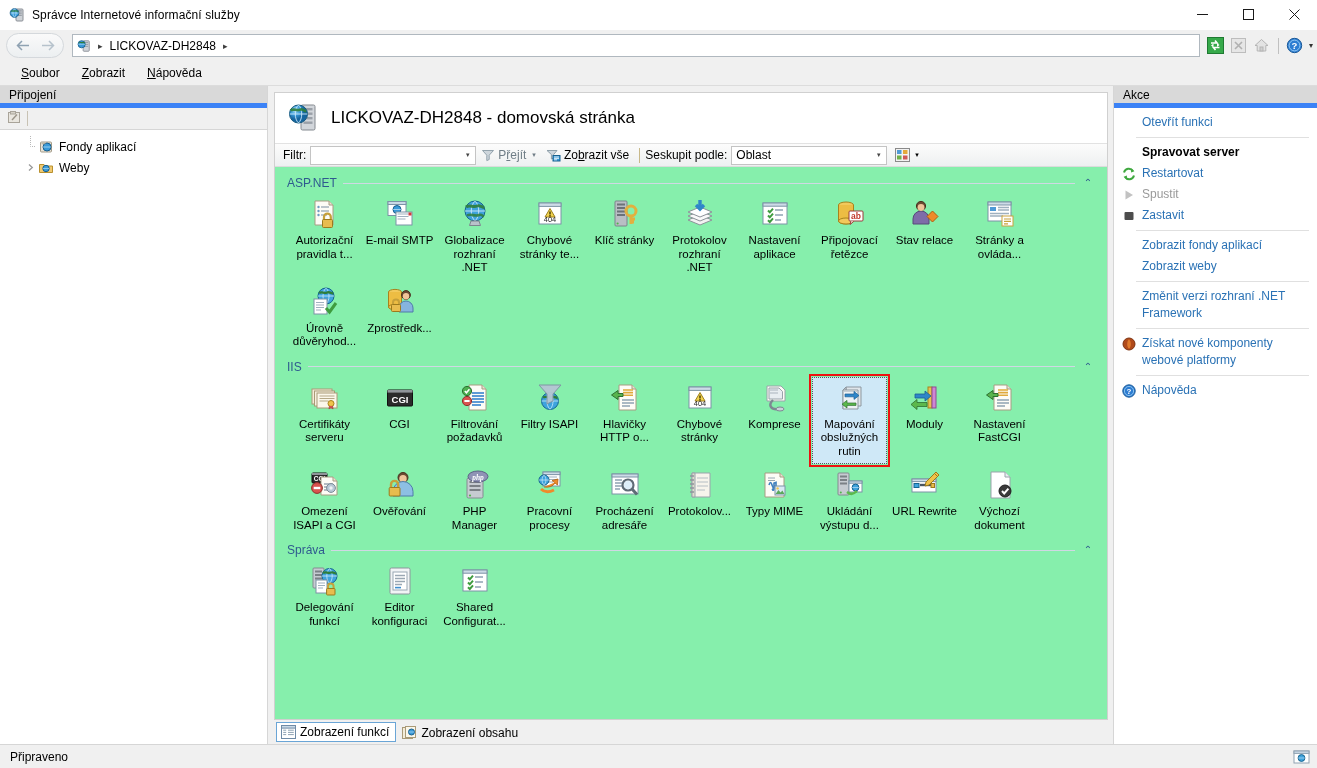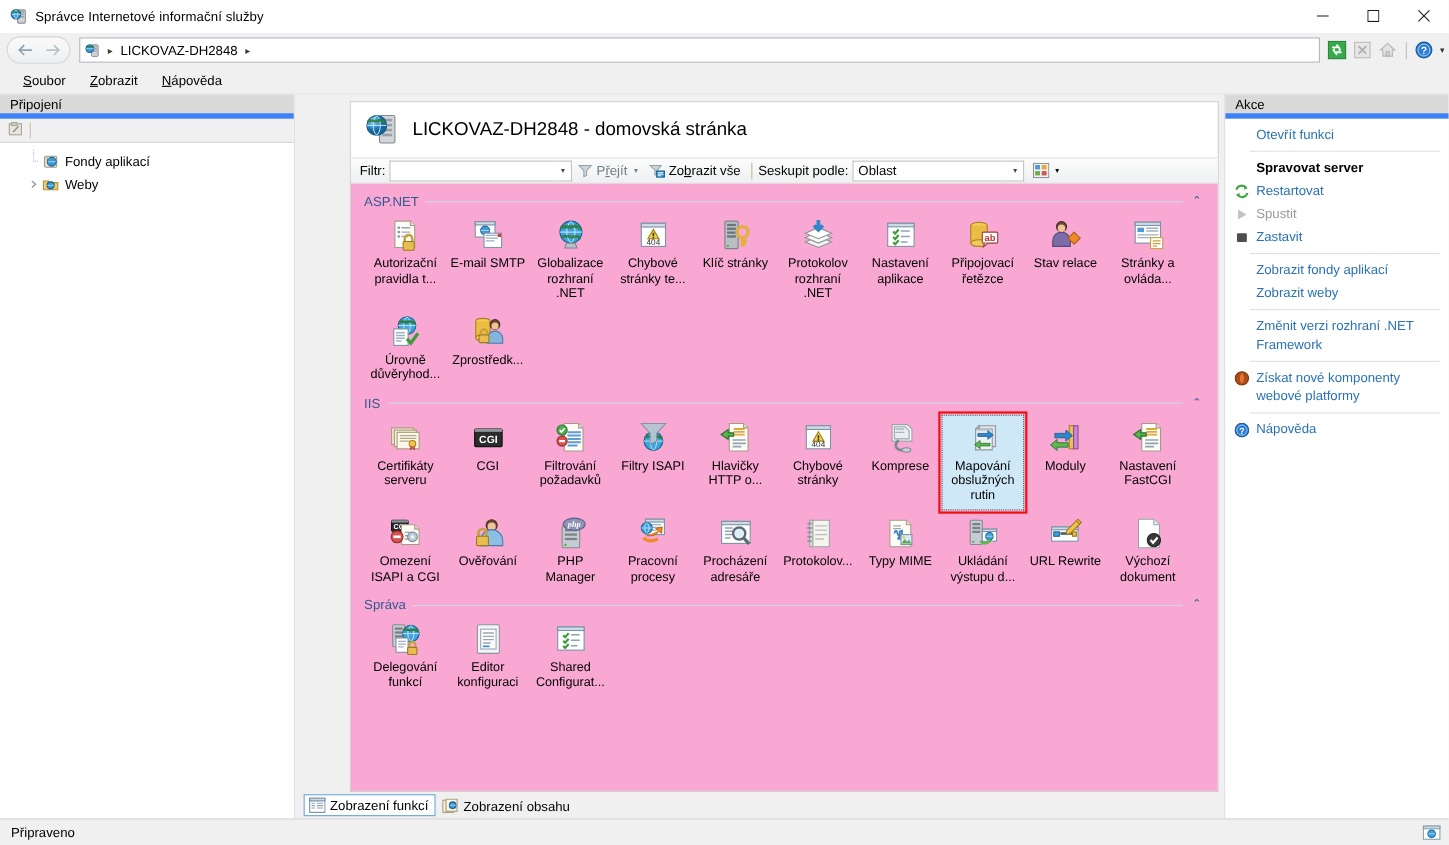--- a/index.html
+++ b/index.html
@@ -155,21 +155,20 @@
     display: flex; flex-direction: column;
     background: #f0f0f0;
     padding: 6px 5px 0 6px;
   }
   .content-card {
     flex: 1;
     background: #ffffff;
     border: 1px solid #d0d0d0;
     display: flex; flex-direction: column;
     min-height: 0;
-    margin-left: 44px;
   }
   .page-title-row {
     height: 50px; min-height: 50px;
     display: flex; align-items: center;
     padding-left: 12px;
     gap: 12px;
   }
   .page-title-ico { width: 32px; height: 32px; position: relative; }
   .page-title-text { font-size: 17px; color: #000; }
 
@@ -209,21 +208,21 @@
   .fb-group-combo {
     width: 140px; height: 19px;
     background: #ffffff;
     border: 1px solid #c4c4c4;
     border-right: none;
     display: flex; align-items: center; padding: 0 4px;
   }
 
   .features {
     flex: 1;
-    background: #f9a8d4;
+    background: #86efac;
     overflow: hidden;
     padding: 6px 12px 0 12px;
   }
   .group {
     margin-bottom: 2px;
   }
   .group-head {
     display: flex; align-items: center;
     height: 20px;
     gap: 6px;

